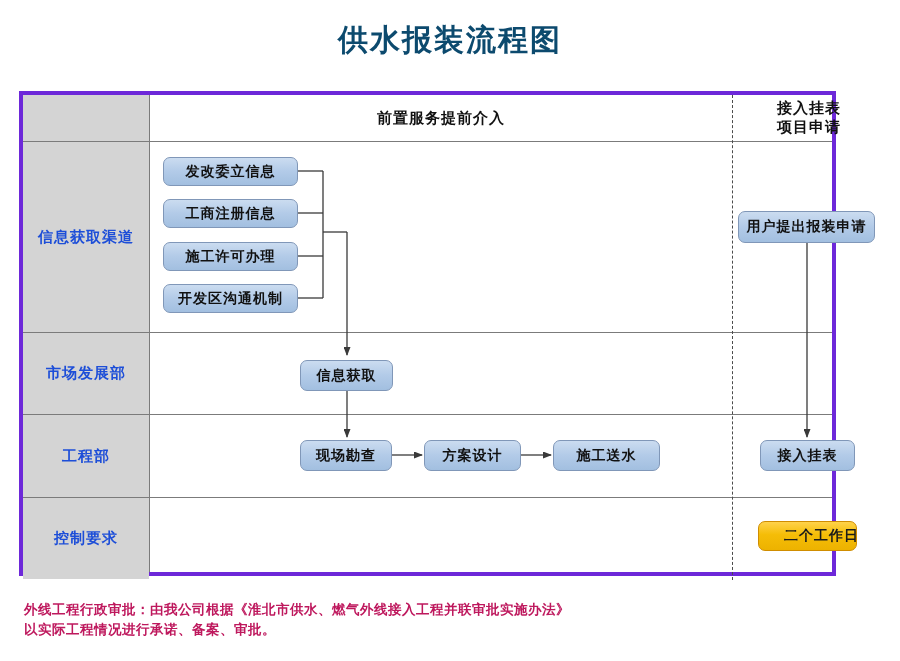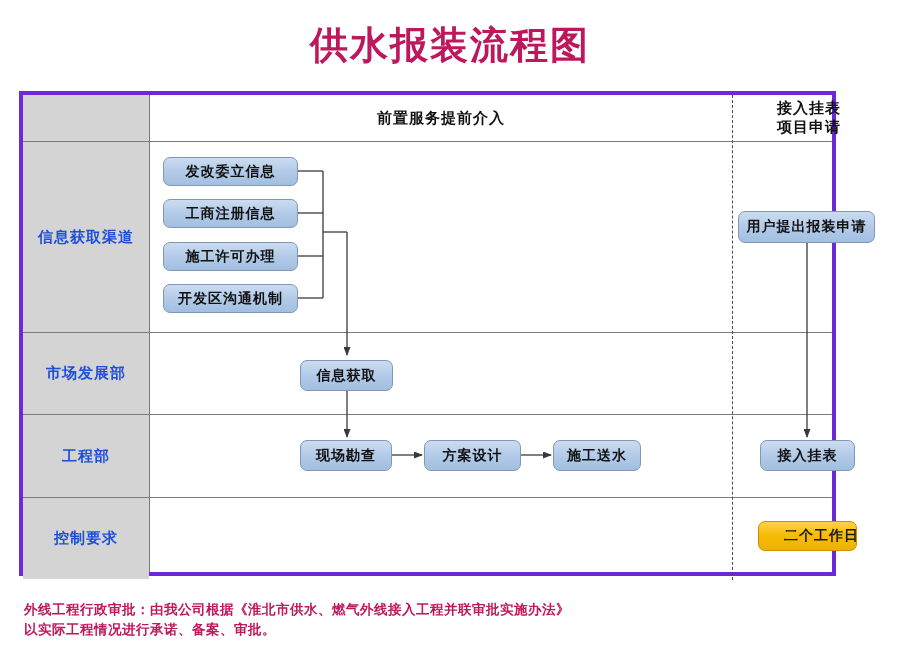--- a/index.html
+++ b/index.html
@@ -16,24 +16,24 @@
     overflow: hidden;
   }
 
   
   #chart-title {
     position: absolute;
     left: 0;
     top: 20px;
     width: 900px;
     text-align: center;
-    font-size: 38px;
+    font-size: 30px;
     font-weight: bold;
     letter-spacing: 2px;
-    color: #be185d;
+    color: #0c4a6e;
   }
 
   
   #flow-table {
     position: absolute;
     left: 19px;
     top: 91px;
     width: 817px;
     height: 485px;
     border: 4px solid #6d28d9;
@@ -219,21 +219,21 @@
 
 <div class="node" style="left:163px;top:157px;width:135px;height:29px;">发改委立信息</div>
 <div class="node" style="left:163px;top:199px;width:135px;height:29px;">工商注册信息</div>
 <div class="node" style="left:163px;top:242px;width:135px;height:29px;">施工许可办理</div>
 <div class="node" style="left:163px;top:284px;width:135px;height:29px;">开发区沟通机制</div>
 
 <div class="node" style="left:300px;top:360px;width:93px;height:31px;">信息获取</div>
 
 <div class="node" style="left:300px;top:440px;width:92px;height:31px;">现场勘查</div>
 <div class="node" style="left:424px;top:440px;width:97px;height:31px;">方案设计</div>
-<div class="node" style="left:553px;top:440px;width:88px;height:31px;">施工送水</div>
+<div class="node" style="left:553px;top:440px;width:107px;height:31px;">施工送水</div>
 
 <div class="node" style="left:738px;top:211px;width:137px;height:32px;">用户提出报装申请</div>
 <div class="node" style="left:760px;top:440px;width:95px;height:31px;">接入挂表</div>
 <div class="node gold" style="left:758px;top:521px;width:99px;height:30px;">二个工作日</div>
 
 <div id="footnote">
   <div>外线工程行政审批：由我公司根据《淮北市供水、燃气外线接入工程并联审批实施办法》</div>
   <div>以实际工程情况进行承诺、备案、审批。</div>
 </div>
 

